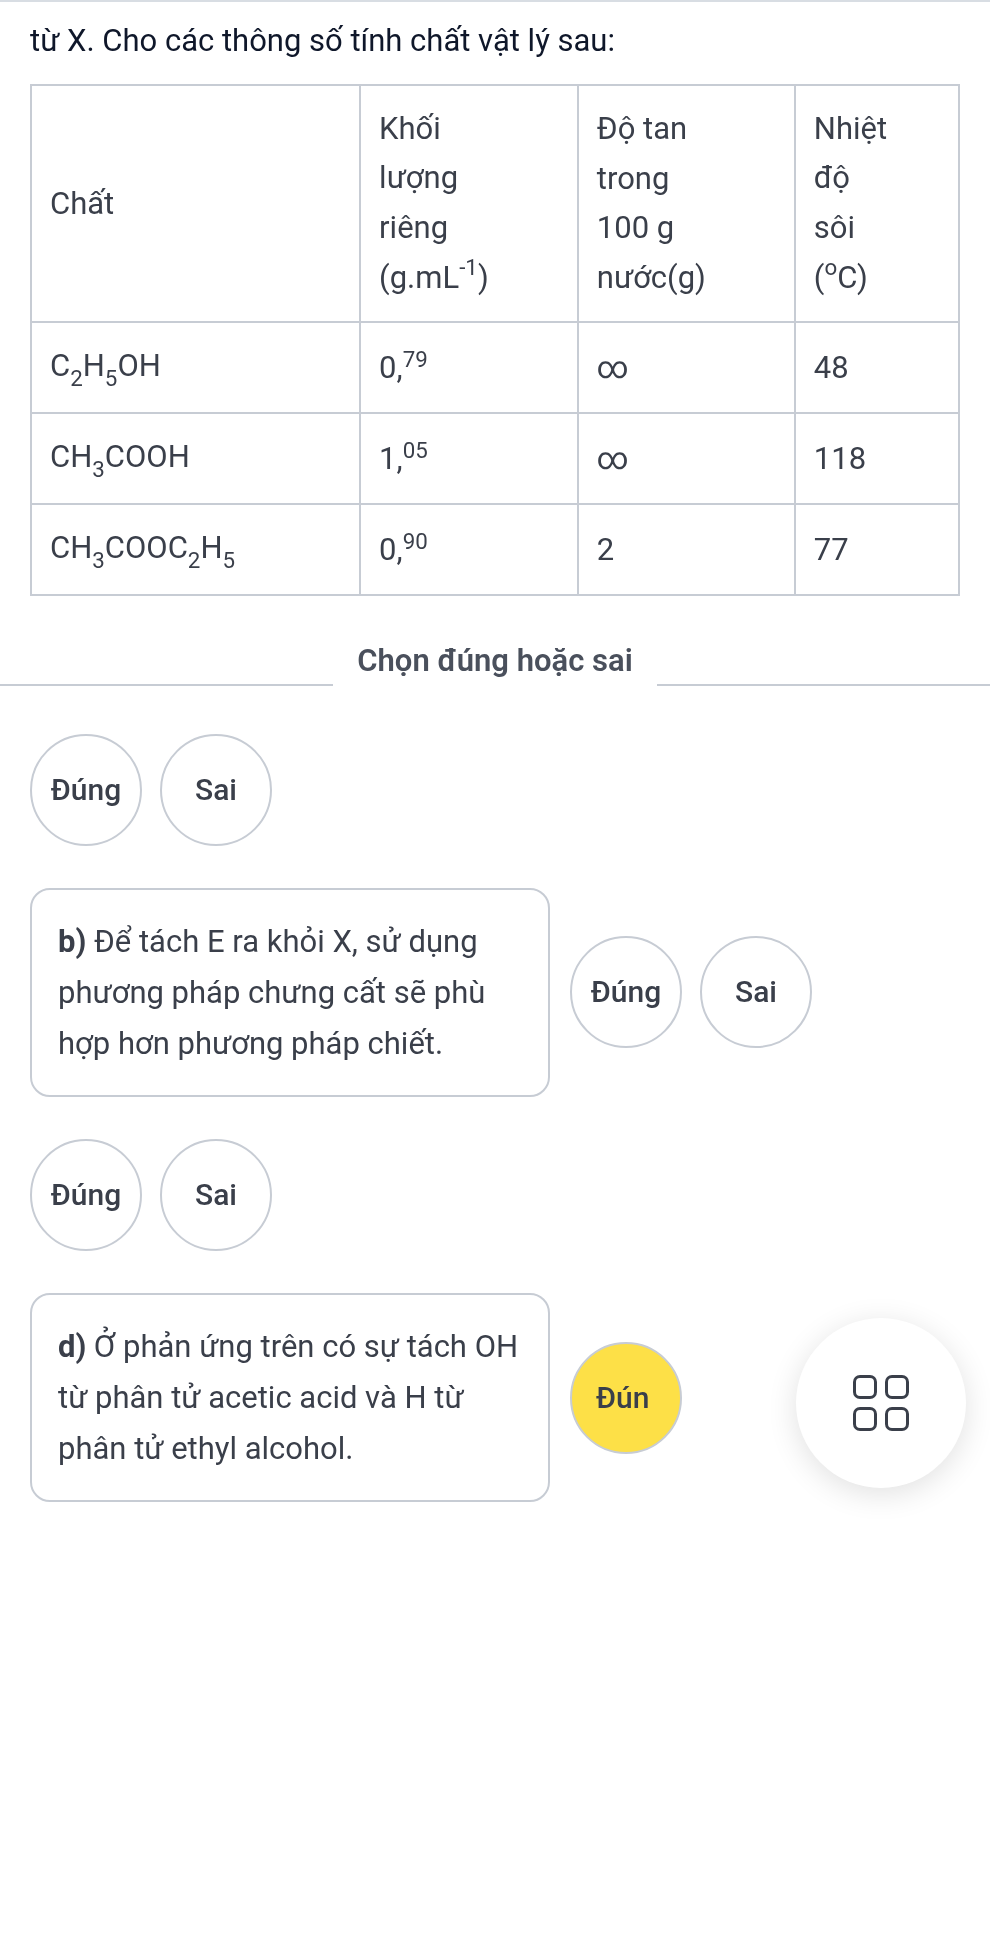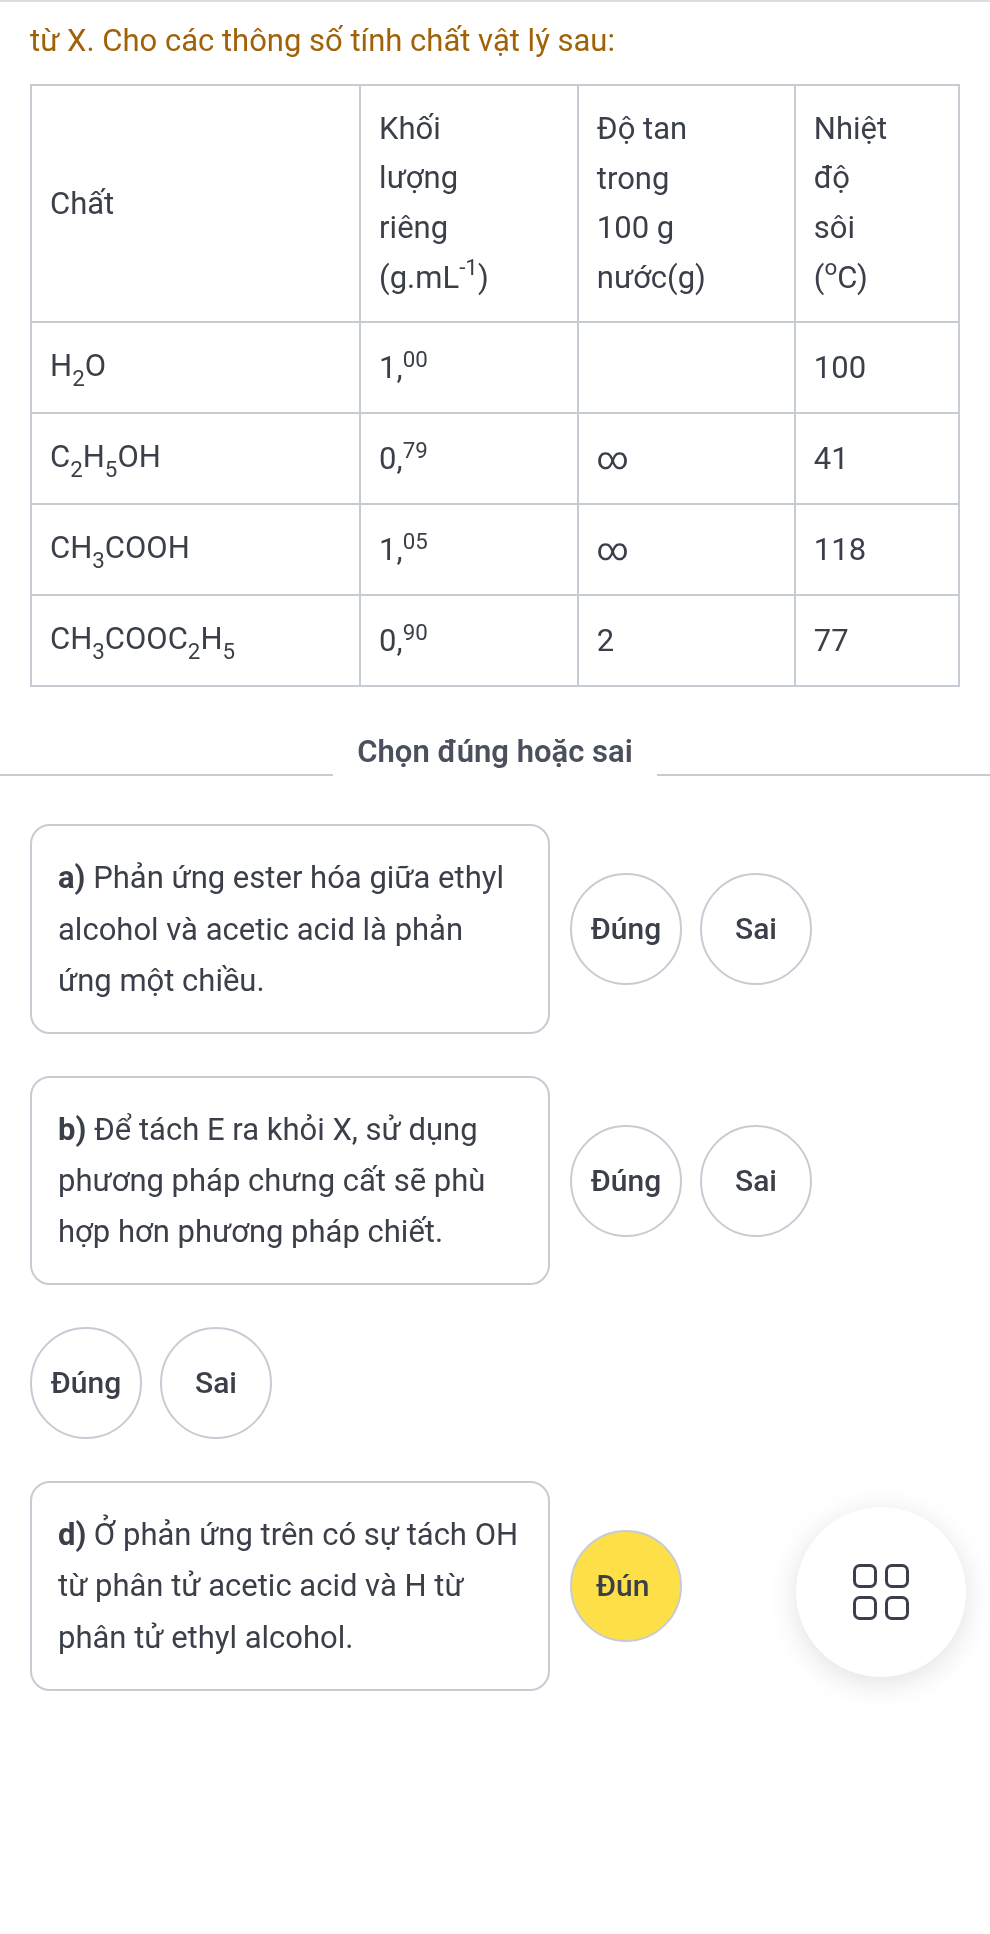--- a/index.html
+++ b/index.html
@@ -11,21 +11,21 @@
     font-size: 30px;
     line-height: 1.6;
   }
   .top-border {
     border-top: 2px solid #d8dde3;
     width: 100%;
   }
   .intro-text {
     padding: 14px 30px 10px 30px;
     font-size: 31px;
-    color: #a16207;
+    color: #0f172a;
   }
   table {
     width: calc(100% - 60px);
     margin: 8px 30px 40px 30px;
     border-collapse: collapse;
   }
   th, td {
     border: 2px solid #c7ccd4;
     padding: 18px 18px;
     text-align: left;
@@ -163,37 +163,27 @@
         <span>Nhiệt</span><br>
         <span>độ</span><br>
         <span>sôi</span><br>
         <span>(</span><span class="sup">o</span><span>C)</span>
       </th>
     </tr>
   </thead>
   <tbody>
     <tr>
       <td>
-        <span>H</span><span class="sub">2</span><span>O</span>
-      </td>
-      <td>
-        <span>1,</span><span class="numsup">00</span>
-      </td>
-      <td></td>
-      <td>100</td>
-    </tr>
-    <tr>
-      <td>
         <span>C</span><span class="sub">2</span><span>H</span><span class="sub">5</span><span>OH</span>
       </td>
       <td>
         <span>0,</span><span class="numsup">79</span>
       </td>
       <td>∞</td>
-      <td>41</td>
+      <td>48</td>
     </tr>
     <tr>
       <td>
         <span>CH</span><span class="sub">3</span><span>COOH</span>
       </td>
       <td>
         <span>1,</span><span class="numsup">05</span>
       </td>
       <td>∞</td>
       <td>118</td>
@@ -211,23 +201,20 @@
   </tbody>
 </table>
 
 <div class="divider-wrap">
   <div class="divider-line"></div>
   <div class="divider-label">Chọn đúng hoặc sai</div>
   <div class="divider-line"></div>
 </div>
 
 <div class="question-row">
-  <div class="question-box">
-    <b>a)</b><span> Phản ứng ester hóa giữa ethyl alcohol và acetic acid là phản ứng một chiều.</span>
-  </div>
   <div class="answer-btns">
     <div class="pill">Đúng</div>
     <div class="pill">Sai</div>
   </div>
 </div>
 
 <div class="question-row">
   <div class="question-box">
     <b>b)</b><span> Để tách E ra khỏi X, sử dụng phương pháp chưng cất sẽ phù hợp hơn phương pháp chiết.</span>
   </div>

